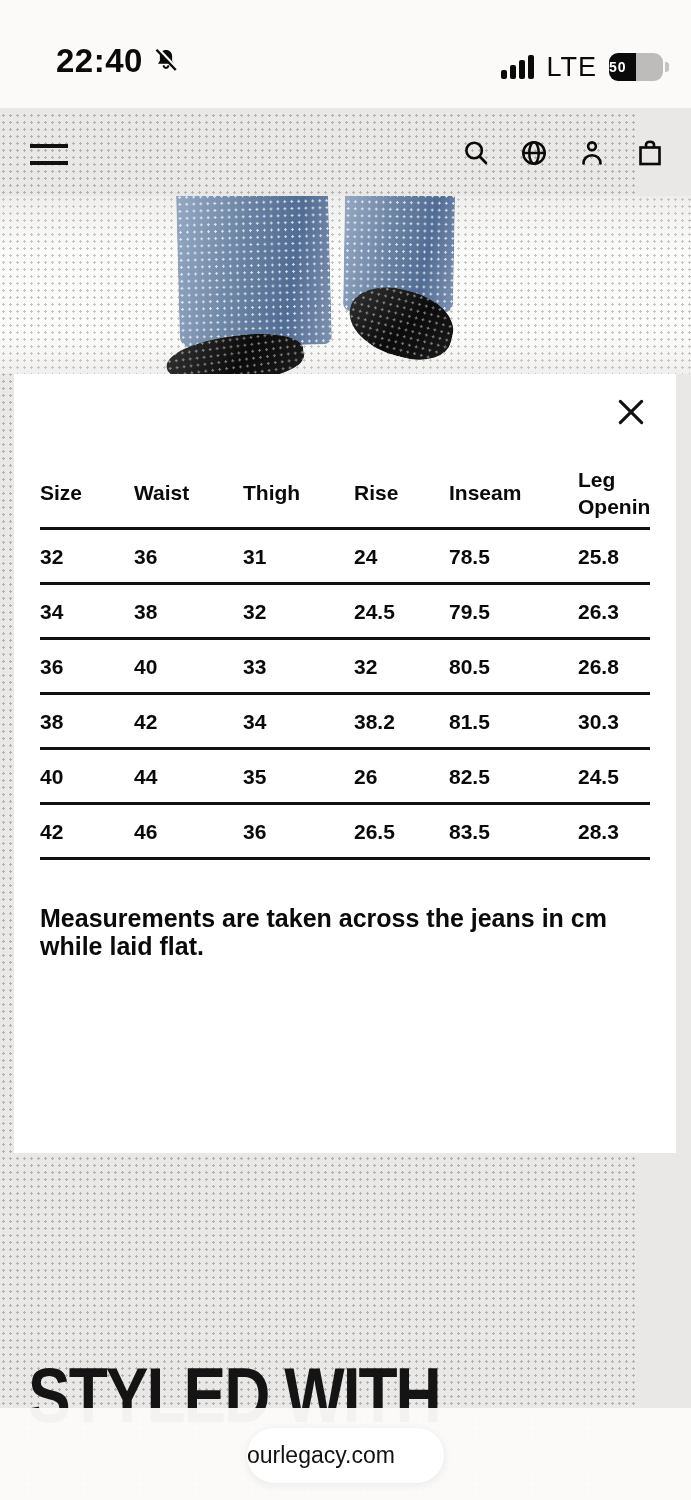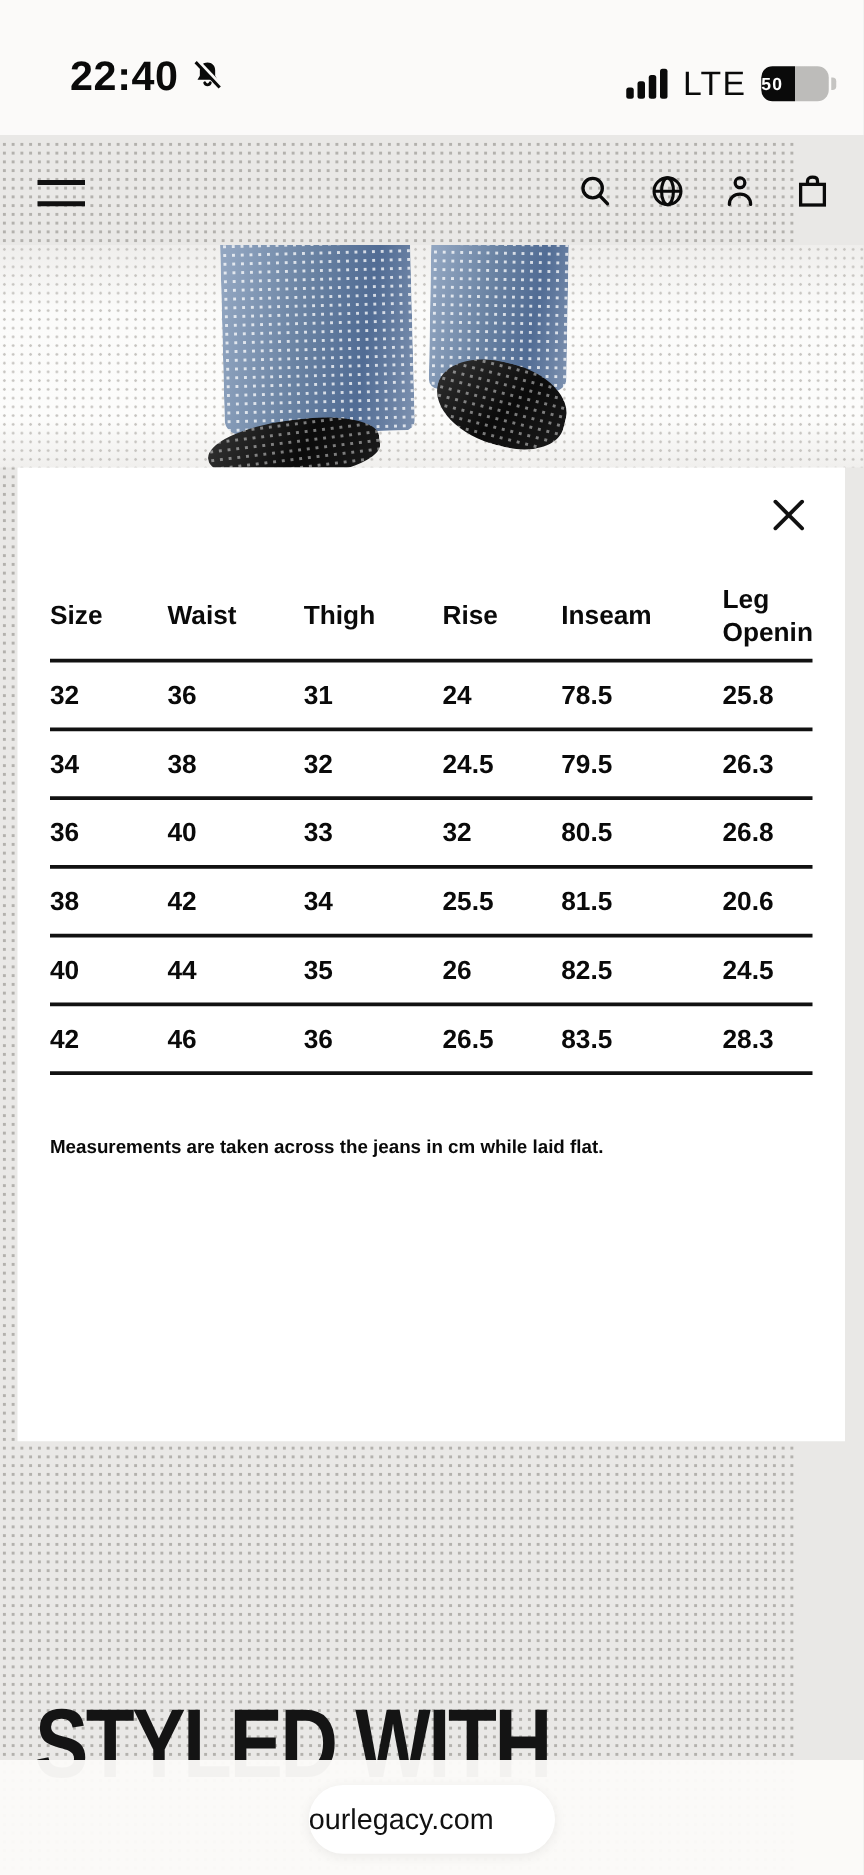--- a/index.html
+++ b/index.html
@@ -83,21 +83,21 @@
   .table { margin-top:30px; }
   .trow {
     display:grid; grid-template-columns:94px 109px 111px 95px 129px 1fr;
     align-items:center; border-bottom:3px solid #111;
   }
   .trow.head { min-height:72px; }
   .trow.body { height:55px; }
   .tcell { font-size:21px; font-weight:700; line-height:27px; }
   .tcell.last { white-space:normal; overflow:hidden; }
   .notes { margin-top:44px; }
-  .note { font-size:15px; font-weight:700; line-height:28px; margin-bottom:29px; width:608px; }
+  .note { font-size:25px; font-weight:700; line-height:28px; margin-bottom:29px; width:608px; }
   
   .section-heading {
     position:absolute; left:28px; top:1238px; font-size:64px; font-weight:900;
     letter-spacing:-2px; transform:scaleY(1.22); transform-origin:top left;
     color:#141414; white-space:nowrap;
   }
   
   .bottombar {
     position:absolute; left:0; top:1408px; width:691px; height:92px;
     background:rgba(251,250,248,.97); z-index:40;
@@ -207,23 +207,23 @@
             <div class="tcell">40</div>
             <div class="tcell">33</div>
             <div class="tcell">32</div>
             <div class="tcell">80.5</div>
             <div class="tcell">26.8</div>
           </div>
           <div class="trow body">
             <div class="tcell">38</div>
             <div class="tcell">42</div>
             <div class="tcell">34</div>
-            <div class="tcell">25.5</div>
+            <div class="tcell">38.2</div>
             <div class="tcell">81.5</div>
-            <div class="tcell">20.6</div>
+            <div class="tcell">30.3</div>
           </div>
           <div class="trow body">
             <div class="tcell">40</div>
             <div class="tcell">44</div>
             <div class="tcell">35</div>
             <div class="tcell">26</div>
             <div class="tcell">82.5</div>
             <div class="tcell">24.5</div>
           </div>
           <div class="trow body">

